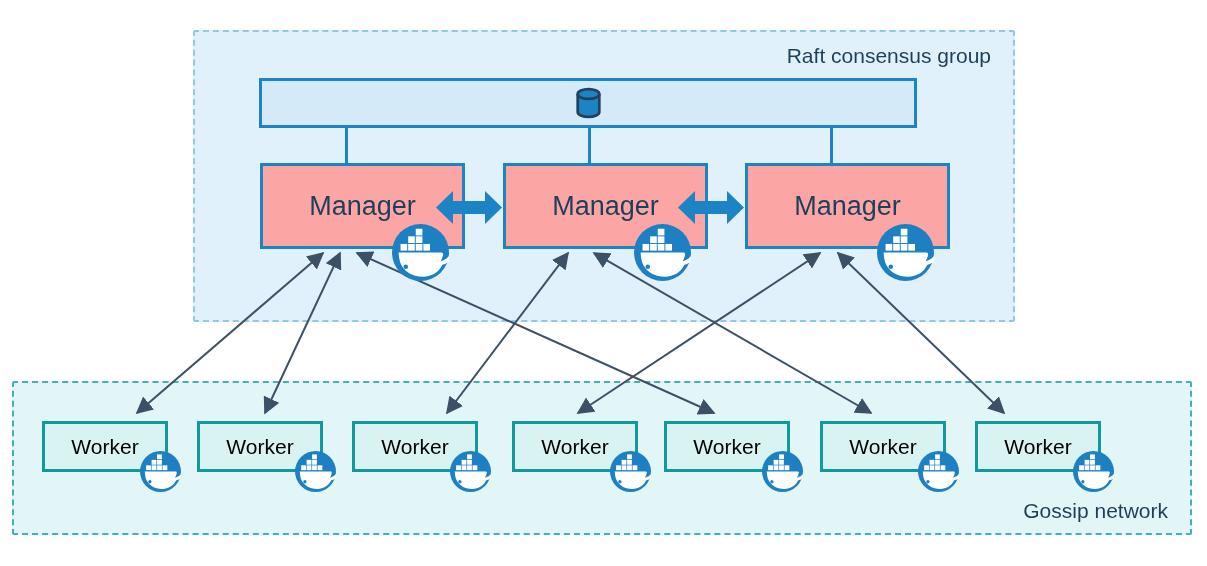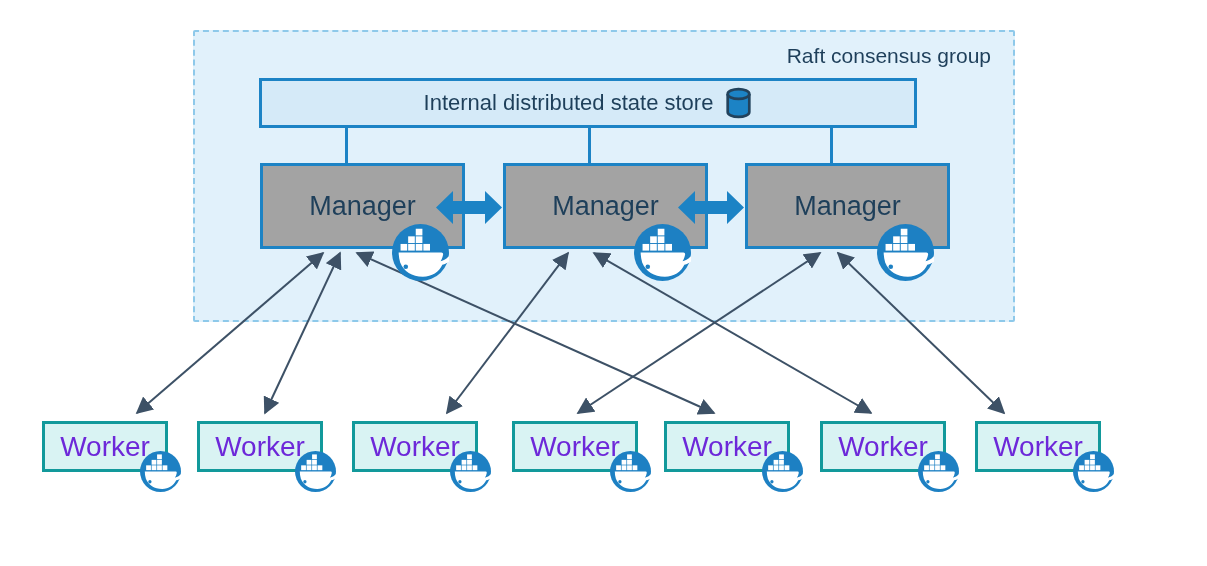--- a/index.html
+++ b/index.html
@@ -27,31 +27,31 @@
     position:absolute;left:259px;top:78px;width:658px;height:50px;
     background:#d5eaf8;border:3px solid #1c83c5;box-sizing:border-box;
     display:flex;align-items:center;justify-content:center;gap:12px;z-index:2;
   }
   .store-text{font-size:22px;color:#1e3f5a;}
   
   .vconn{position:absolute;width:3px;height:36px;top:128px;background:#1c83c5;z-index:1;}
   
   .manager{
     position:absolute;top:163px;width:205px;height:86px;
-    background:#a3a3a3;border:3px solid #1c83c5;box-sizing:border-box;
+    background:#fca5a5;border:3px solid #1c83c5;box-sizing:border-box;
     display:flex;align-items:center;justify-content:center;z-index:2;
   }
   .manager span{font-size:27px;color:#1e3f5a;}
   
   .worker{
     position:absolute;top:421px;width:126px;height:51px;
     background:#d9f3f3;border:3px solid #12999b;box-sizing:border-box;
     display:flex;align-items:center;justify-content:center;z-index:2;
   }
-  .worker span{font-size:28px;color:#6d28d9;}
+  .worker span{font-size:21px;color:#000000;}
   
   .badge{position:absolute;z-index:6;}
   .badge.m{width:57px;height:57px;}
   .badge.w{width:41px;height:41px;}
   
   .overlay{position:absolute;left:0;top:0;z-index:5;pointer-events:none;}
   .cyl-icon{flex:0 0 auto;}
 </style>
 </head>
 <body>
@@ -77,27 +77,29 @@
         </g>
         <circle cx="14.5" cy="45" r="2.4" fill="#1d80c3"></circle>
       </symbol>
     </defs>
   </svg>
 
   <div class="raft-box">
     <div class="raft-label">Raft consensus group</div>
   </div>
 
+  <div class="gossip-box">
+    <div class="gossip-label">Gossip network</div>
+  </div>
 
   <div class="vconn" style="left:345px"></div>
   <div class="vconn" style="left:588px"></div>
   <div class="vconn" style="left:830px"></div>
 
   <div class="store-box">
-    <span class="store-text">Internal distributed state store</span>
     <svg class="cyl-icon" width="27" height="32" viewBox="0 0 30 34">
       <path d="M3 7 v20 a12 5.5 0 0 0 24 0 V7" fill="#1c83c5" stroke="#22425c" stroke-width="3"></path>
       <ellipse cx="15" cy="7" rx="12" ry="5.5" fill="#1c83c5" stroke="#22425c" stroke-width="3"></ellipse>
     </svg>
   </div>
 
   <div class="manager" style="left:260px">
     <span>Manager</span>
   </div>
   <div class="manager" style="left:503px">

